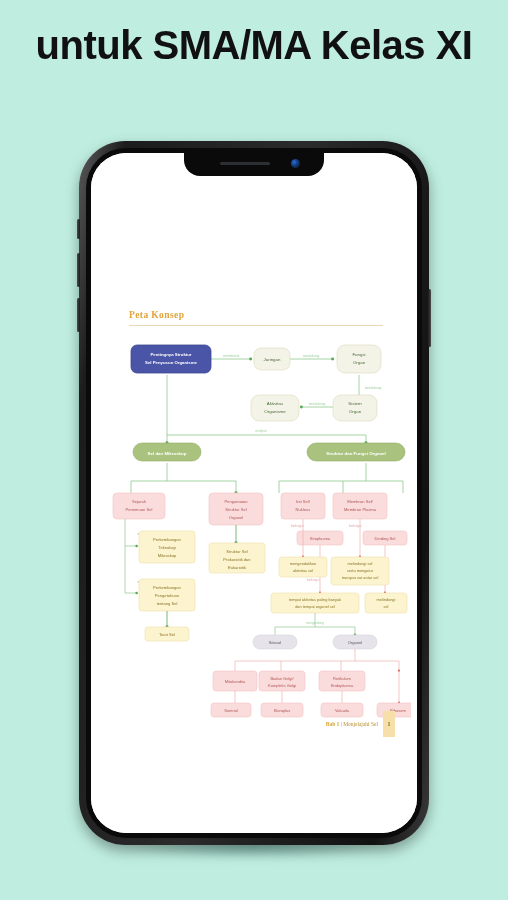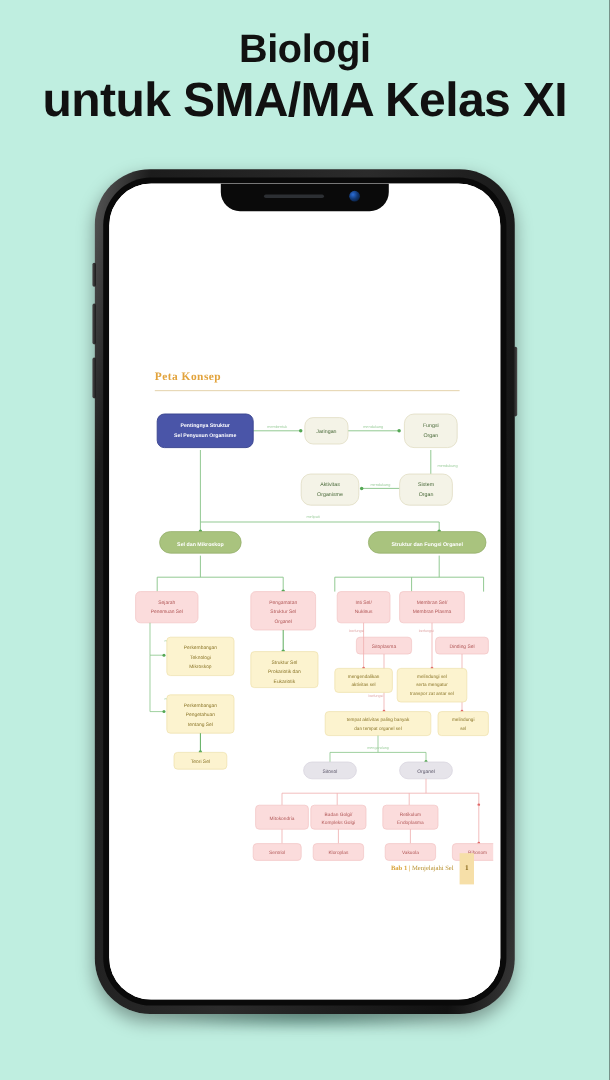--- a/index.html
+++ b/index.html
@@ -186,21 +186,20 @@
     font-family: "Liberation Serif", serif;
     font-size: 6px;
     color: #8a6a1e;
     font-weight: bold;
   }
 </style>
 </head>
 <body>
 
 <div class="headline">
-  <div class="line1">Biologi</div>
   <div class="line2">untuk SMA/MA Kelas XI</div>
 </div>
 
 <div class="phone-shadow"></div>
 
 <div class="phone">
 
   <div class="btn-side btn-silent"></div>
   <div class="btn-side btn-vol-up"></div>
   <div class="btn-side btn-vol-down"></div>

